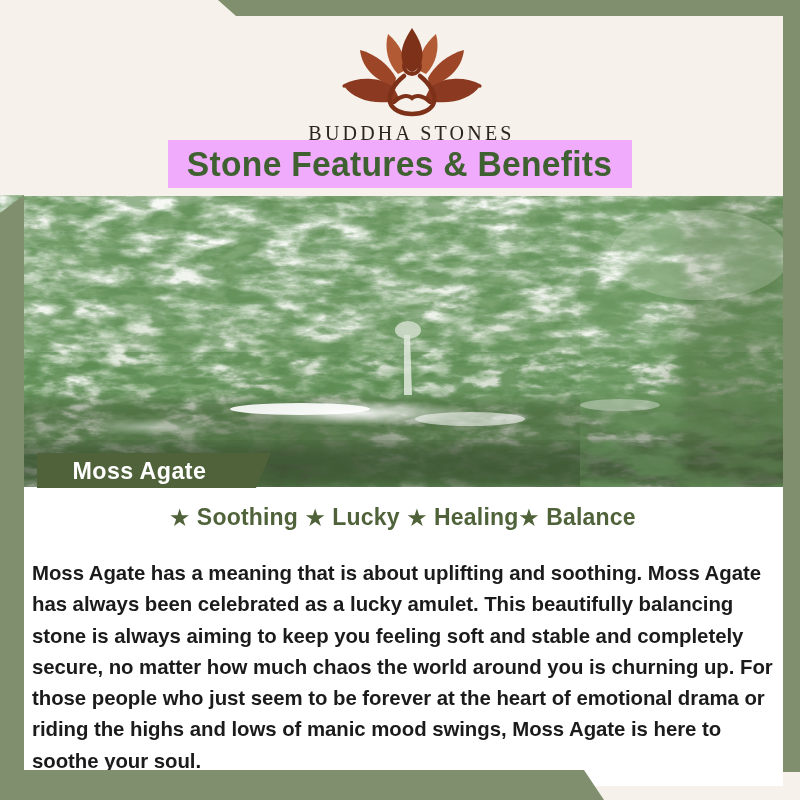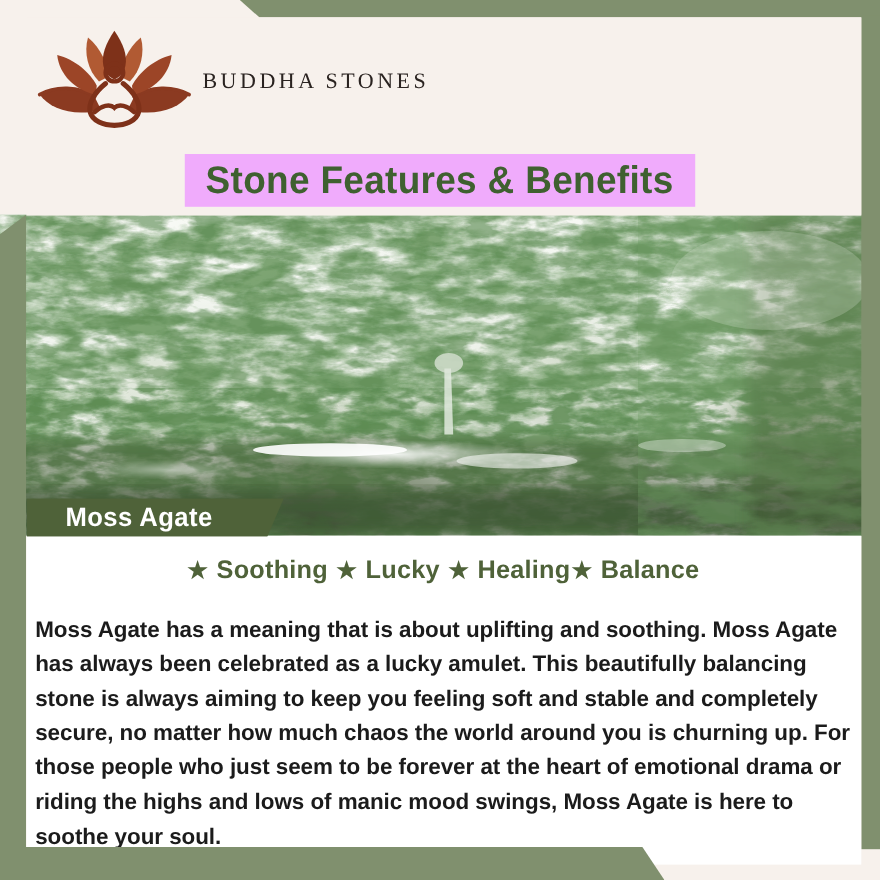--- a/index.html
+++ b/index.html
@@ -56,23 +56,23 @@
   .header {
     position: absolute;
     top: 16px; left: 24px;
     width: 759px;
     height: 180px;
     background: #f7f1ec;
     z-index: 4;
   }
   .logo-wrap {
     position: absolute;
-    top: 10px; left: 0; right: 0;
+    top: 10px; left: 16px; right: 0;
     display: flex;
-    flex-direction: row;
+    flex-direction: column;
     align-items: center;
   }
   .lotus-icon { display: block; }
   .brand-name {
     margin-top: 4px;
     font-family: "Liberation Serif", serif;
     font-size: 20px;
     letter-spacing: 3.2px;
     color: #2a2320;
     font-weight: 400;
@@ -106,21 +106,21 @@
     width: 800px; height: 292px;
     z-index: 1;
     overflow: hidden;
     background: #e9eee4;
   }
   .stone-photo svg { display: block; width: 100%; height: 100%; }
 
   
   .name-tag {
     position: absolute;
-    top: 453px; left: 24px;
+    top: 453px; left: 37px;
     width: 234px; height: 35px;
     background: #4f6239;
     clip-path: polygon(0 0, 234px 0, 219px 35px, 0 35px);
     display: flex;
     align-items: center;
     z-index: 6;
   }
   .name-tag-text {
     font-family: "Liberation Sans Narrow", "Liberation Sans", sans-serif;
     font-weight: 700;

